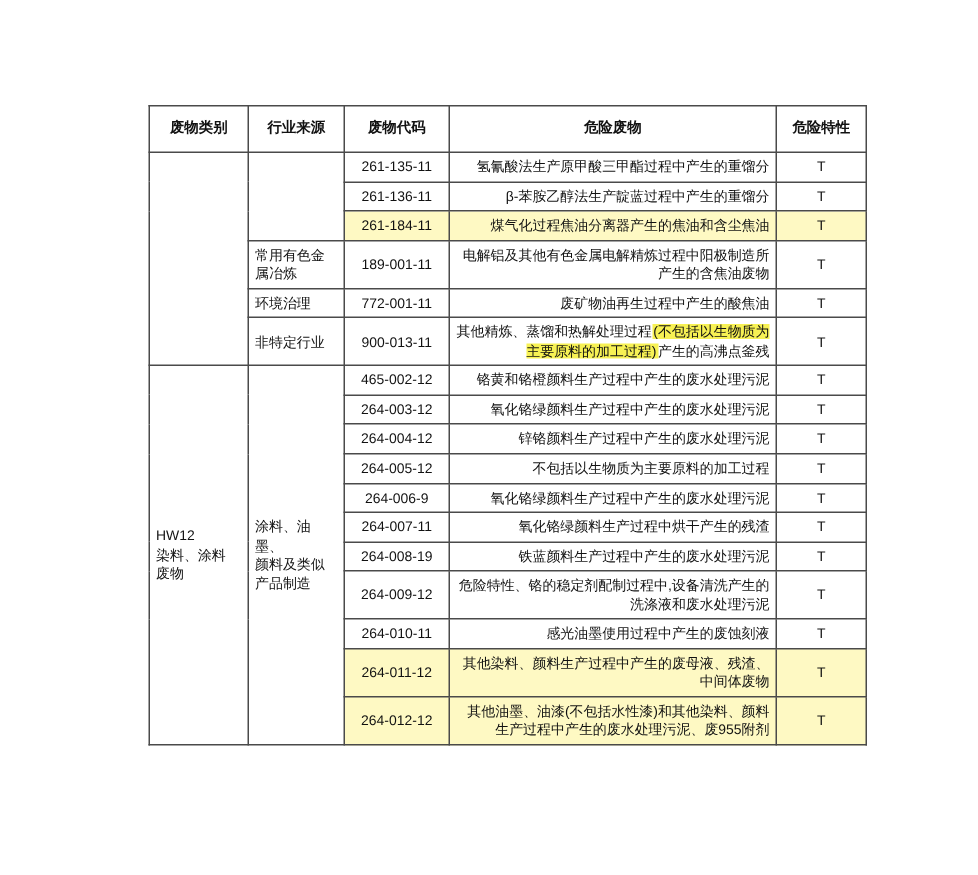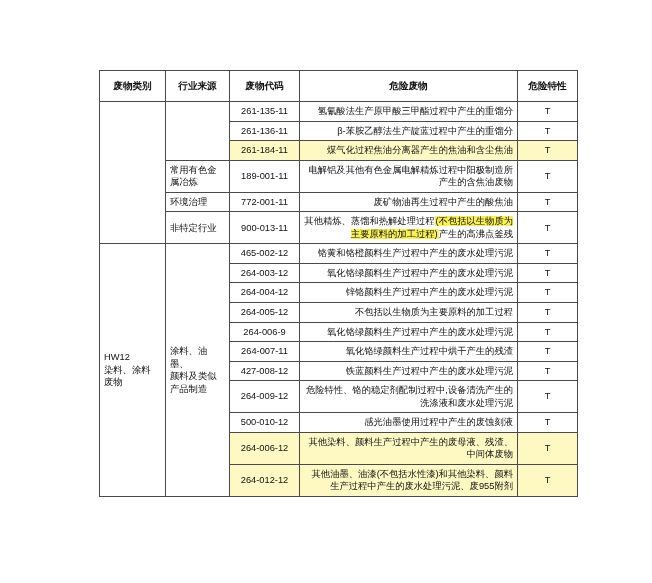--- a/index.html
+++ b/index.html
@@ -181,39 +181,39 @@
         <td class="prop">T</td>
       </tr>
 
       <tr>
         <td class="code">264-007-11</td>
         <td class="name">氧化铬绿颜料生产过程中烘干产生的残渣</td>
         <td class="prop">T</td>
       </tr>
 
       <tr>
-        <td class="code">427-008-12</td>
+        <td class="code">264-008-19</td>
         <td class="name">铁蓝颜料生产过程中产生的废水处理污泥</td>
         <td class="prop">T</td>
       </tr>
 
       <tr>
         <td class="code">264-009-12</td>
         <td class="name">危险特性、铬的稳定剂配制过程中,设备清洗产生的洗涤液和废水处理污泥</td>
         <td class="prop">T</td>
       </tr>
 
       <tr>
-        <td class="code">500-010-12</td>
+        <td class="code">264-010-11</td>
         <td class="name">感光油墨使用过程中产生的废蚀刻液</td>
         <td class="prop">T</td>
       </tr>
 
       <tr>
-        <td class="code hl">264-006-12</td>
+        <td class="code hl">264-011-12</td>
         <td class="name hl">其他染料、颜料生产过程中产生的废母液、残渣、中间体废物</td>
         <td class="prop hl">T</td>
       </tr>
 
       <tr>
         <td class="code hl">264-012-12</td>
         <td class="name hl">其他油墨、油漆(不包括水性漆)和其他染料、颜料生产过程中产生的废水处理污泥、废955附剂</td>
         <td class="prop hl">T</td>
       </tr>
 

